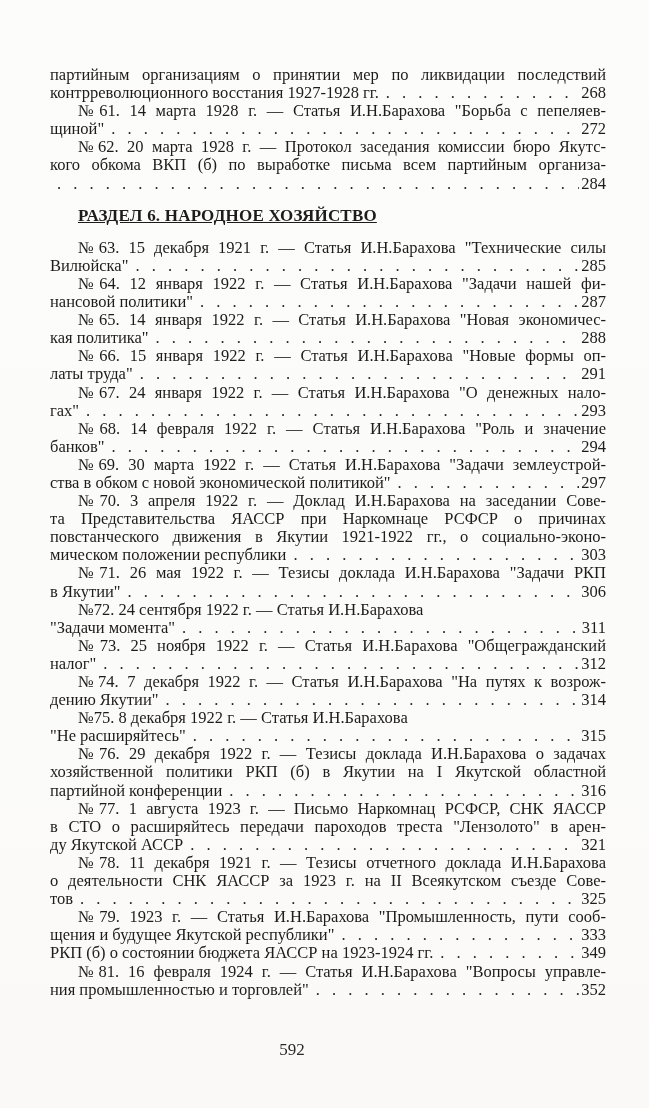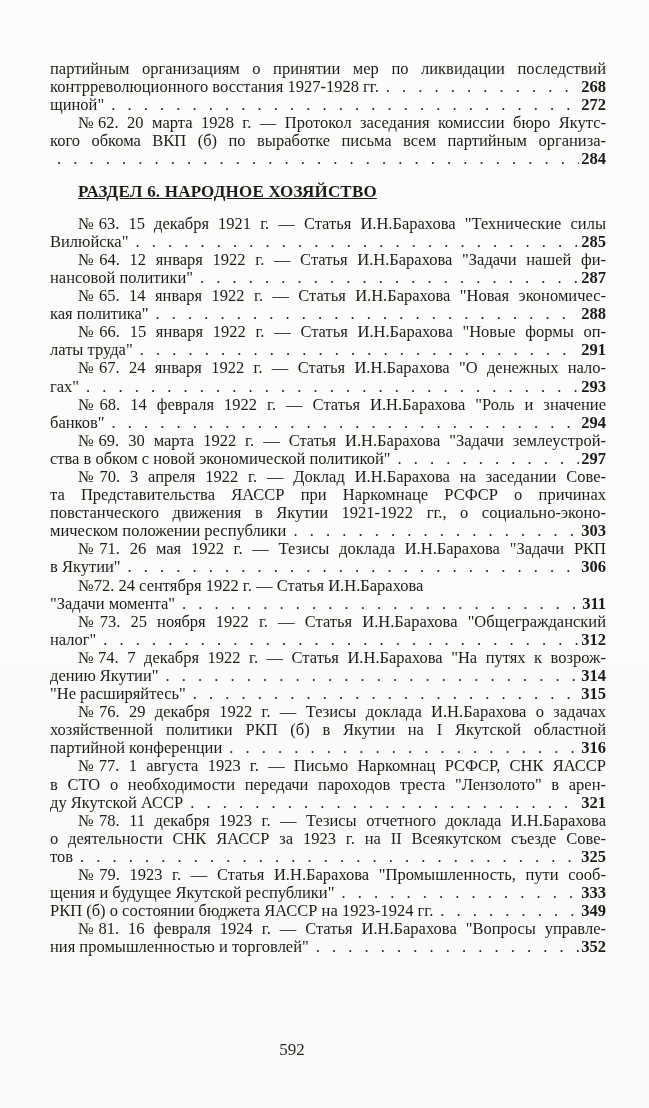--- a/index.html
+++ b/index.html
@@ -12,21 +12,21 @@
     width: 649px;
     height: 1108px;
     background: linear-gradient(180deg, #fcfcfa 0%, #fbfbf9 60%, #faf9f7 100%);
     color: #1d1c1a;
     font-family: "Liberation Serif", "DejaVu Serif", serif;
     overflow: hidden;
   }
   .toc-body {
     position: absolute;
     left: 50px;
-    top: 60px;
+    top: 66px;
     width: 556px;
     font-size: 16.5px;
     line-height: 18.1px;
   }
   .entry-line {
     text-align: justify;
     text-align-last: justify;
     white-space: normal;
     overflow: hidden;
     height: 18.1px;
@@ -54,21 +54,20 @@
     white-space: nowrap;
     letter-spacing: 4px;
     padding-left: 7px;
     padding-right: 3px;
     color: #262523;
   }
   .page-ref {
     flex: 0 0 auto;
     white-space: pre;
     padding-left: 2px;
-    font-weight: bold;
   }
   .section-heading {
     font-weight: bold;
     margin: 14px 0 14px 28px;
     font-size: 17px;
     letter-spacing: 0.2px;
     height: 18.1px;
     line-height: 18.1px;
     text-decoration: underline;
   }
@@ -90,20 +89,21 @@
   <div class="toc-body">
       <div class="toc-entry">
         <div class="entry-line">партийным организациям о принятии мер по ликвидации последствий</div>
         <div class="tail-line">
           <span class="tail-text">контрреволюционного восстания 1927-1928 гг.</span>
           <span class="leader-dots">. . . . . . . . . . . . . . . . . . . . . . . . . . . . . . . . . . . . . . . . . . . . . . . . . . . . . . . . . . . . . . . . . . . . . .</span>
           <span class="page-ref">268</span>
         </div>
       </div>
       <div class="toc-entry">
+        <div class="entry-line ind">№61. 14 марта 1928 г. — Статья И.Н.Барахова "Борьба с пепеляев-</div>
         <div class="tail-line">
           <span class="tail-text">щиной"</span>
           <span class="leader-dots">. . . . . . . . . . . . . . . . . . . . . . . . . . . . . . . . . . . . . . . . . . . . . . . . . . . . . . . . . . . . . . . . . . . . . .</span>
           <span class="page-ref">272</span>
         </div>
       </div>
       <div class="toc-entry">
         <div class="entry-line ind">№62. 20 марта 1928 г. — Протокол заседания комиссии бюро Якутс-</div>
         <div class="entry-line">кого обкома ВКП (б) по выработке письма всем партийным организа-</div>
         <div class="tail-line">
@@ -204,46 +204,47 @@
       </div>
       <div class="toc-entry">
         <div class="entry-line ind">№74. 7 декабря 1922 г. — Статья И.Н.Барахова "На путях к возрож-</div>
         <div class="tail-line">
           <span class="tail-text">дению Якутии"</span>
           <span class="leader-dots">. . . . . . . . . . . . . . . . . . . . . . . . . . . . . . . . . . . . . . . . . . . . . . . . . . . . . . . . . . . . . . . . . . . . . .</span>
           <span class="page-ref">314</span>
         </div>
       </div>
       <div class="toc-entry">
+        <div class="entry-line nojust ind">№75. 8 декабря 1922 г. — Статья И.Н.Барахова</div>
         <div class="tail-line">
           <span class="tail-text">"Не расширяйтесь"</span>
           <span class="leader-dots">. . . . . . . . . . . . . . . . . . . . . . . . . . . . . . . . . . . . . . . . . . . . . . . . . . . . . . . . . . . . . . . . . . . . . .</span>
           <span class="page-ref">315</span>
         </div>
       </div>
       <div class="toc-entry">
         <div class="entry-line ind">№76. 29 декабря 1922 г. — Тезисы доклада И.Н.Барахова о задачах</div>
         <div class="entry-line">хозяйственной политики РКП (б) в Якутии на I Якутской областной</div>
         <div class="tail-line">
           <span class="tail-text">партийной конференции</span>
           <span class="leader-dots">. . . . . . . . . . . . . . . . . . . . . . . . . . . . . . . . . . . . . . . . . . . . . . . . . . . . . . . . . . . . . . . . . . . . . .</span>
           <span class="page-ref">316</span>
         </div>
       </div>
       <div class="toc-entry">
         <div class="entry-line ind">№77. 1 августа 1923 г. — Письмо Наркомнац РСФСР, СНК ЯАССР</div>
-        <div class="entry-line">в СТО о необходимости передачи пароходов треста "Лензолото" в арен-</div>
+        <div class="entry-line">в СТО о расширяйтесь передачи пароходов треста "Лензолото" в арен-</div>
         <div class="tail-line">
           <span class="tail-text">ду Якутской АССР</span>
           <span class="leader-dots">. . . . . . . . . . . . . . . . . . . . . . . . . . . . . . . . . . . . . . . . . . . . . . . . . . . . . . . . . . . . . . . . . . . . . .</span>
           <span class="page-ref">321</span>
         </div>
       </div>
       <div class="toc-entry">
-        <div class="entry-line ind">№78. 11 декабря 1923 г. — Тезисы отчетного доклада И.Н.Барахова</div>
+        <div class="entry-line ind">№78. 11 декабря 1921 г. — Тезисы отчетного доклада И.Н.Барахова</div>
         <div class="entry-line">о деятельности СНК ЯАССР за 1923 г. на II Всеякутском съезде Сове-</div>
         <div class="tail-line">
           <span class="tail-text">тов</span>
           <span class="leader-dots">. . . . . . . . . . . . . . . . . . . . . . . . . . . . . . . . . . . . . . . . . . . . . . . . . . . . . . . . . . . . . . . . . . . . . .</span>
           <span class="page-ref">325</span>
         </div>
       </div>
       <div class="toc-entry">
         <div class="entry-line ind">№79. 1923 г. — Статья И.Н.Барахова "Промышленность, пути сооб-</div>
         <div class="tail-line">

